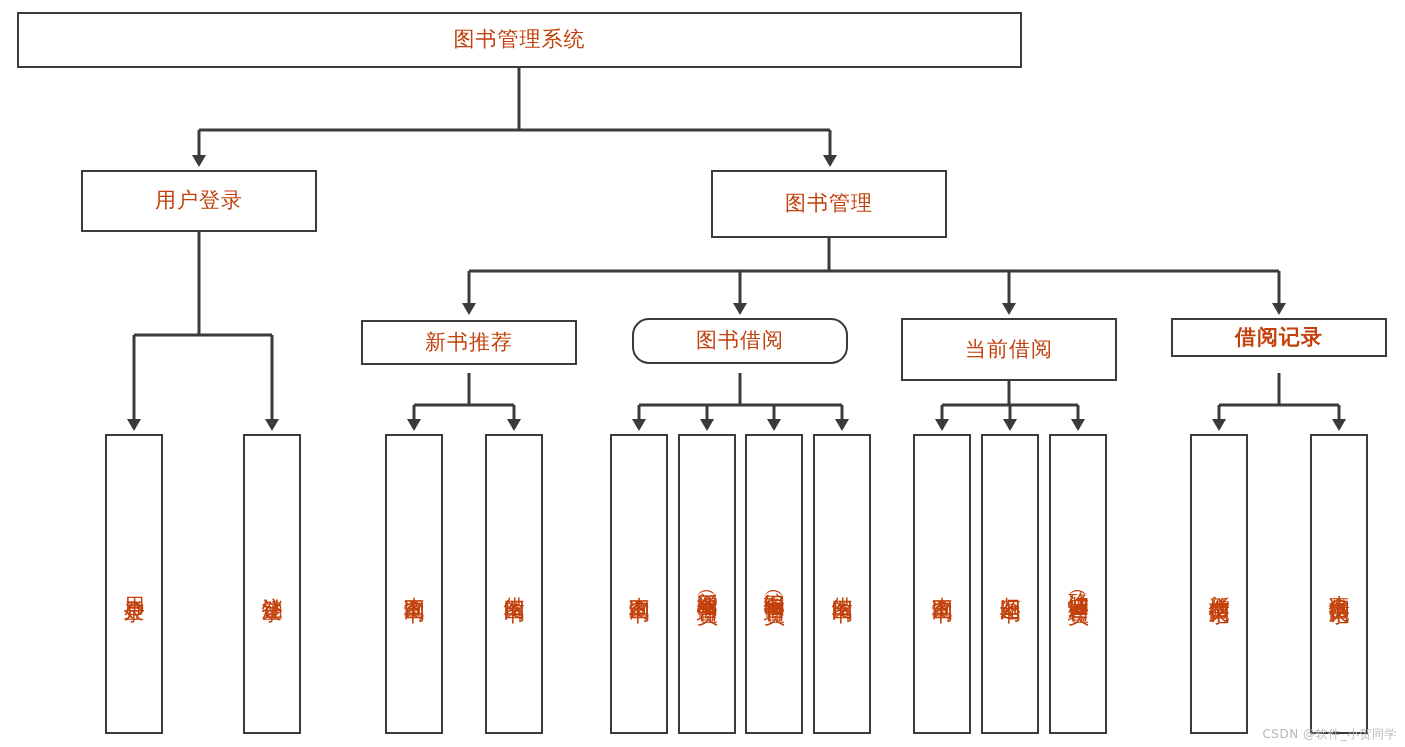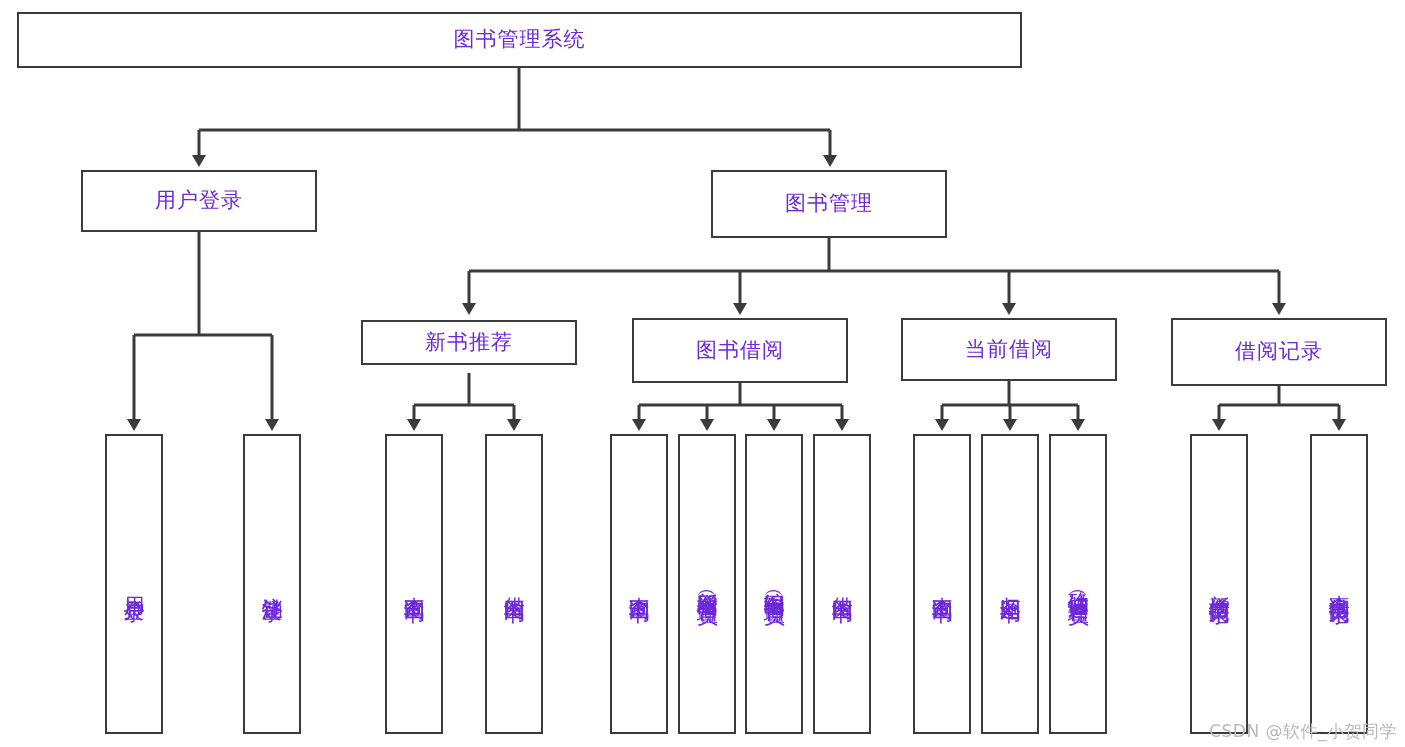--- a/index.html
+++ b/index.html
@@ -25,21 +25,21 @@
     height: 747px;
   }
   .node-box {
     position: absolute;
     box-sizing: border-box;
     border: 2px solid #3b3b3b;
     background: #ffffff;
     display: flex;
     align-items: center;
     justify-content: center;
-    color: #6d28d9;
+    color: #c2410c;
   }
   .node-box.horizontal {
     font-size: 21px;
     letter-spacing: 1px;
     line-height: 1.2;
   }
   .node-box.vertical {
     writing-mode: vertical-rl;
     text-orientation: upright;
     font-size: 21px;
@@ -51,21 +51,21 @@
   .node-box.vertical .vtext {
     writing-mode: vertical-rl;
     text-orientation: upright;
     white-space: normal;
     text-align: center;
   }
   .watermark {
     position: absolute;
     right: 8px;
     bottom: 4px;
-    font-size: 17px;
+    font-size: 12px;
     color: #b9b9b9;
     letter-spacing: 0.5px;
     white-space: nowrap;
   }
 </style>
 </head>
 <body>
 
 <div id="diagram-root">
 
@@ -140,29 +140,29 @@
   </div>
 
   <div class="node-box horizontal" style="left:711px; top:170px; width:236px; height:68px;">
     <span>图书管理</span>
   </div>
 
   <div class="node-box horizontal" style="left:361px; top:320px; width:216px; height:45px;">
     <span>新书推荐</span>
   </div>
 
-  <div class="node-box horizontal" style="left:632px; top:318px; width:216px; height:65px;">
+  <div class="node-box horizontal" style="left:632px; top:318px; width:216px; height:46px;border-radius:17px;">
     <span>图书借阅</span>
   </div>
 
   <div class="node-box horizontal" style="left:901px; top:318px; width:216px; height:63px;">
     <span>当前借阅</span>
   </div>
 
-  <div class="node-box horizontal" style="left:1171px; top:318px; width:216px; height:68px;">
+  <div class="node-box horizontal" style="left:1171px; top:318px; width:216px; height:39px;font-weight:bold;">
     <span>借阅记录</span>
   </div>
 
   <div class="node-box vertical" style="left:105px; top:434px; width:58px; height:300px;">
     <span class="vtext">用户登录</span>
   </div>
 
   <div class="node-box vertical" style="left:243px; top:434px; width:58px; height:300px;">
     <span class="vtext">注销登录</span>
   </div>

